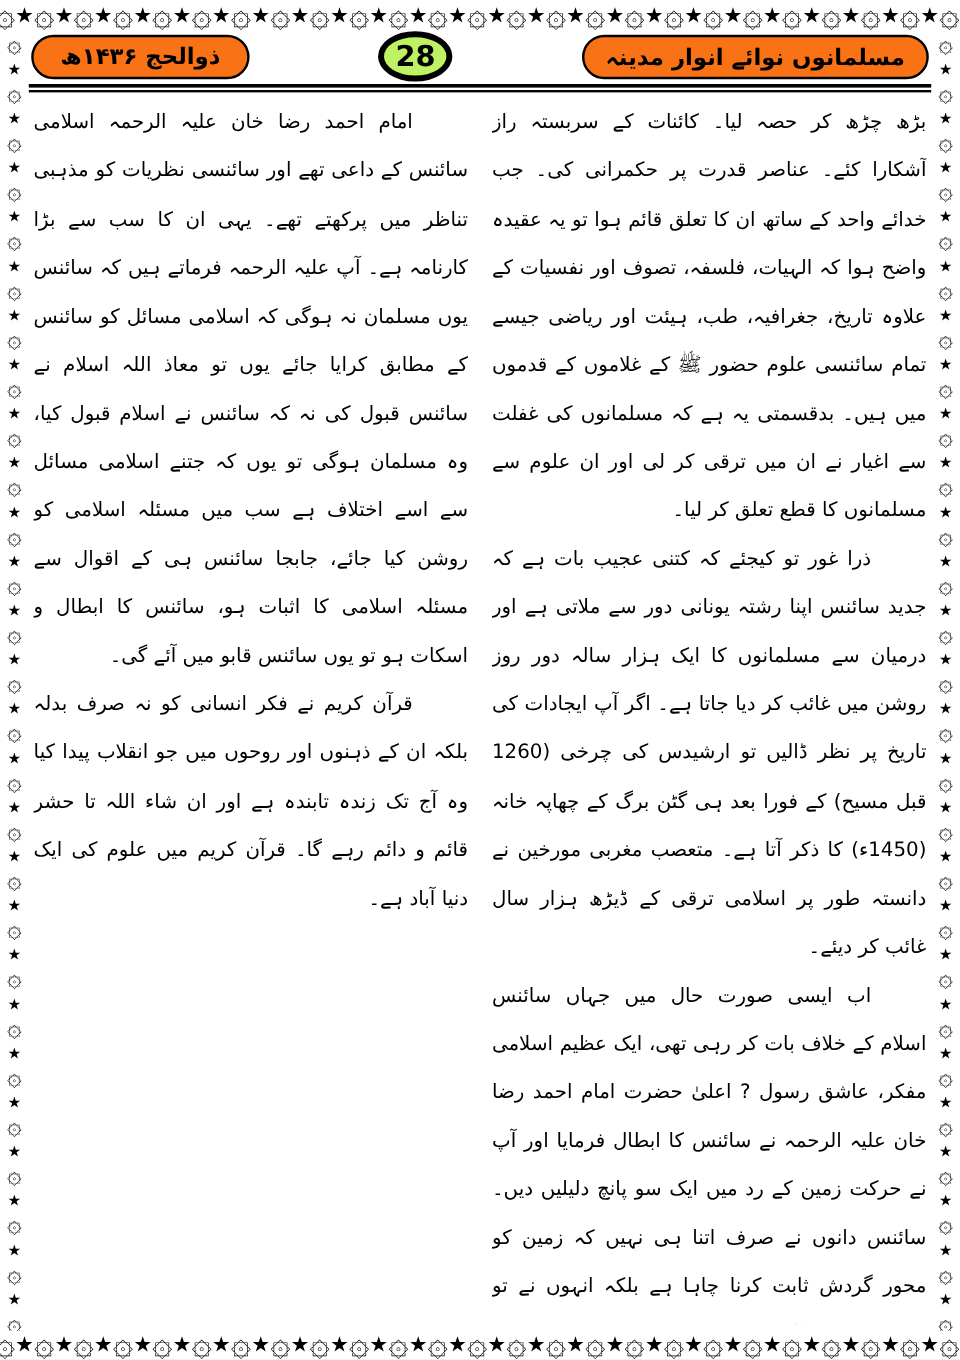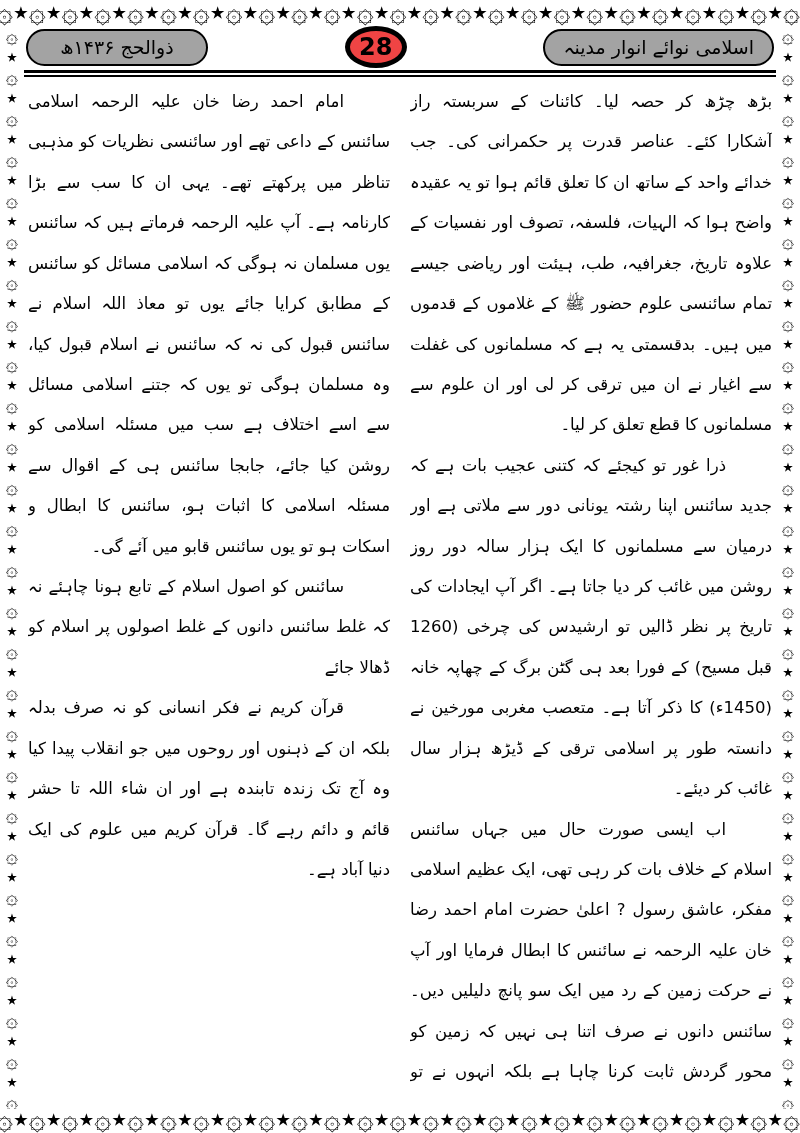--- a/index.html
+++ b/index.html
@@ -38,27 +38,27 @@
   
   .header {
     position: absolute; top: 26px; left: 26px; right: 26px; height: 42px;
     display: flex; align-items: center; justify-content: space-between;
     background: #fff; z-index: 2;
   }
   .pill {
     border: 2.5px solid #000; border-radius: 19px;
     height: 37px; min-width: 182px; padding: 0 18px;
     display: flex; align-items: center; justify-content: center;
-    font-weight: 400; font-size: 19px; background: #a3a3a3; text-align: right;
+    font-weight: 700; font-size: 19px; background: #f97316; text-align: right;
   }
   .pagenum-oval {
     border: 5px solid #000; border-radius: 50%;
     width: 62px; height: 42px;
     display: flex; align-items: center; justify-content: center;
-    font-weight: 700; font-size: 24px; background: #ef4444;
+    font-weight: 700; font-size: 24px; background: #bef264;
     direction: ltr; letter-spacing: 0;
   }
   .header-rule {
     position: absolute; top: 70px; left: 24px; right: 24px; height: 7px;
     border-top: 3px solid #000; border-bottom: 2px solid #000;
     z-index: 1;
   }
 
   
   .content {
@@ -188,39 +188,38 @@
 ٭
 ۞
 ٭
 ۞
 ٭
 ۞
 ٭</div>
 
   <div class="header">
     <div class="pill">
-      <span>اسلامی نوائے انوار مدینہ</span>
+      <span>مسلمانوں نوائے انوار مدینہ</span>
     </div>
     <div class="pagenum-oval">
       <span>28</span>
     </div>
     <div class="pill">
       <span>ذوالحج ۱۴۳۶ھ</span>
     </div>
   </div>
   <div class="header-rule"></div>
 
   <div class="content">
     <div class="col">
       <p class="para">بڑھ چڑھ کر حصہ لیا۔ کائنات کے سربستہ راز آشکارا کئے۔ عناصر قدرت پر حکمرانی کی۔ جب خدائے واحد کے ساتھ ان کا تعلق قائم ہوا تو یہ عقیدہ واضح ہوا کہ الہیات، فلسفہ، تصوف اور نفسیات کے علاوہ تاریخ، جغرافیہ، طب، ہیئت اور ریاضی جیسے تمام سائنسی علوم حضور ﷺ کے غلاموں کے قدموں میں ہیں۔ بدقسمتی یہ ہے کہ مسلمانوں کی غفلت سے اغیار نے ان میں ترقی کر لی اور ان علوم سے مسلمانوں کا قطع تعلق کر لیا۔</p>
       <p class="para indent">ذرا غور تو کیجئے کہ کتنی عجیب بات ہے کہ جدید سائنس اپنا رشتہ یونانی دور سے ملاتی ہے اور درمیان سے مسلمانوں کا ایک ہزار سالہ دور روز روشن میں غائب کر دیا جاتا ہے۔ اگر آپ ایجادات کی تاریخ پر نظر ڈالیں تو ارشیدس کی چرخی (1260 قبل مسیح) کے فورا بعد ہی گٹن برگ کے چھاپہ خانہ (1450ء) کا ذکر آتا ہے۔ متعصب مغربی مورخین نے دانستہ طور پر اسلامی ترقی کے ڈیڑھ ہزار سال غائب کر دیئے۔</p>
       <p class="para indent">اب ایسی صورت حال میں جہاں سائنس اسلام کے خلاف بات کر رہی تھی، ایک عظیم اسلامی مفکر، عاشق رسول ? اعلیٰ حضرت امام احمد رضا خان علیہ الرحمہ نے سائنس کا ابطال فرمایا اور آپ نے حرکت زمین کے رد میں ایک سو پانچ دلیلیں دیں۔ سائنس دانوں نے صرف اتنا ہی نہیں کہ زمین کو محور گردش ثابت کرنا چاہا ہے بلکہ انہوں نے تو صاف طور سے آسمان کے وجود کا بھی انکار کیا ہے۔</p>
 
     </div>
     <div class="col">
       <p class="para indent">امام احمد رضا خان علیہ الرحمہ اسلامی سائنس کے داعی تھے اور سائنسی نظریات کو مذہبی تناظر میں پرکھتے تھے۔ یہی ان کا سب سے بڑا کارنامہ ہے۔ آپ علیہ الرحمہ فرماتے ہیں کہ سائنس یوں مسلمان نہ ہوگی کہ اسلامی مسائل کو سائنس کے مطابق کرایا جائے یوں تو معاذ اللہ اسلام نے سائنس قبول کی نہ کہ سائنس نے اسلام قبول کیا، وہ مسلمان ہوگی تو یوں کہ جتنے اسلامی مسائل سے اسے اختلاف ہے سب میں مسئلہ اسلامی کو روشن کیا جائے، جابجا سائنس ہی کے اقوال سے مسئلہ اسلامی کا اثبات ہو، سائنس کا ابطال و اسکات ہو تو یوں سائنس قابو میں آئے گی۔</p>
-      <p class="para indent">سائنس کو اصول اسلام کے تابع ہونا چاہئے نہ کہ غلط سائنس دانوں کے غلط اصولوں پر اسلام کو ڈھالا جائے</p>
       <p class="para indent">قرآن کریم نے فکر انسانی کو نہ صرف بدلہ بلکہ ان کے ذہنوں اور روحوں میں جو انقلاب پیدا کیا وہ آج تک زندہ تابندہ ہے اور ان شاء اللہ تا حشر قائم و دائم رہے گا۔ قرآن کریم میں علوم کی ایک دنیا آباد ہے۔</p>
 
     </div>
   </div>
 
 </div>
 
 </body></html>

